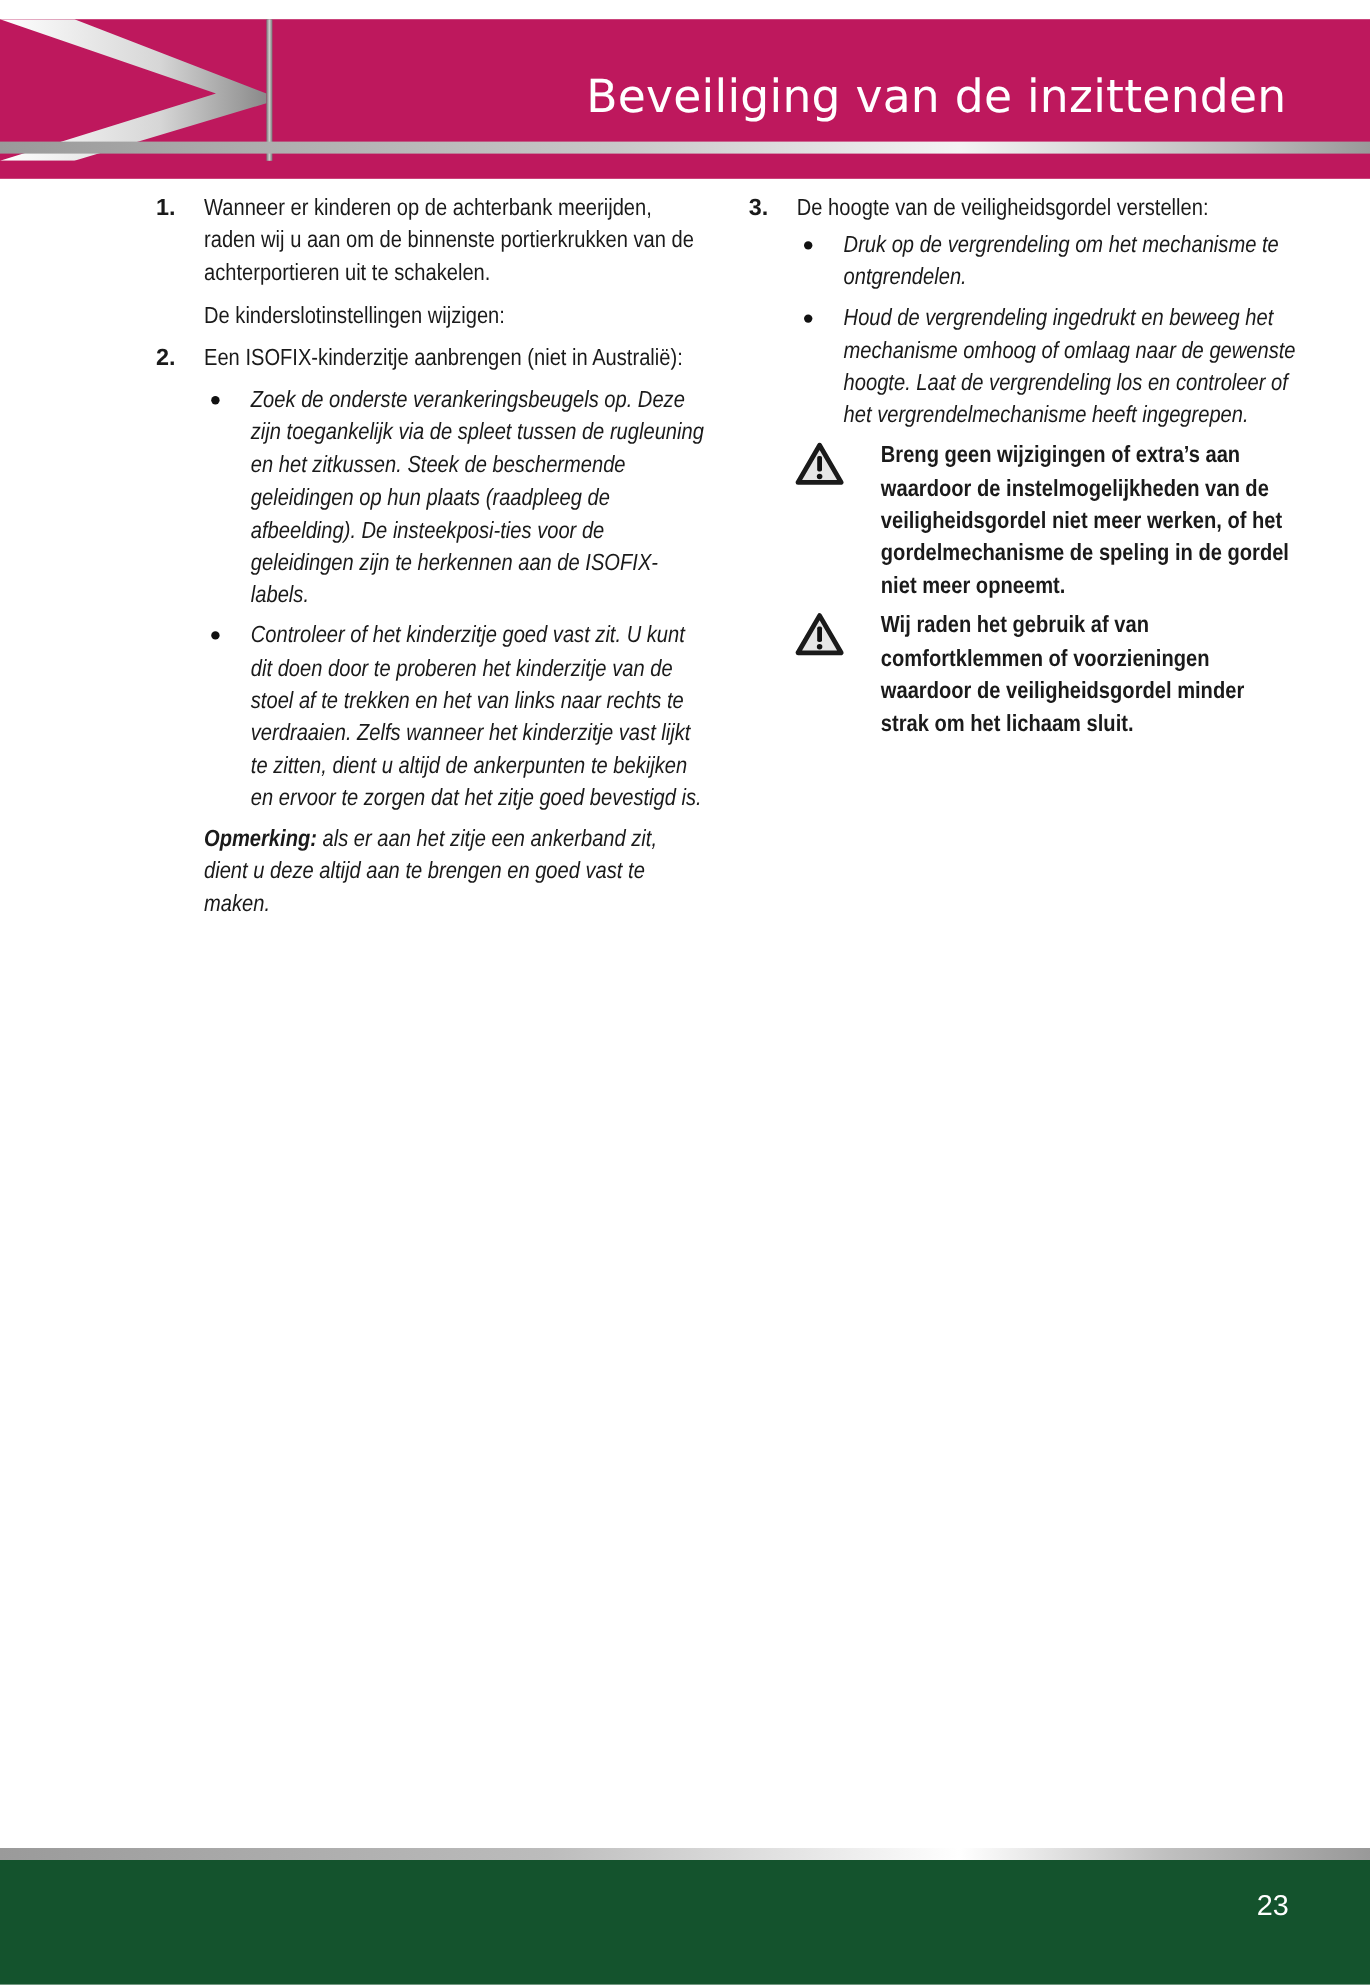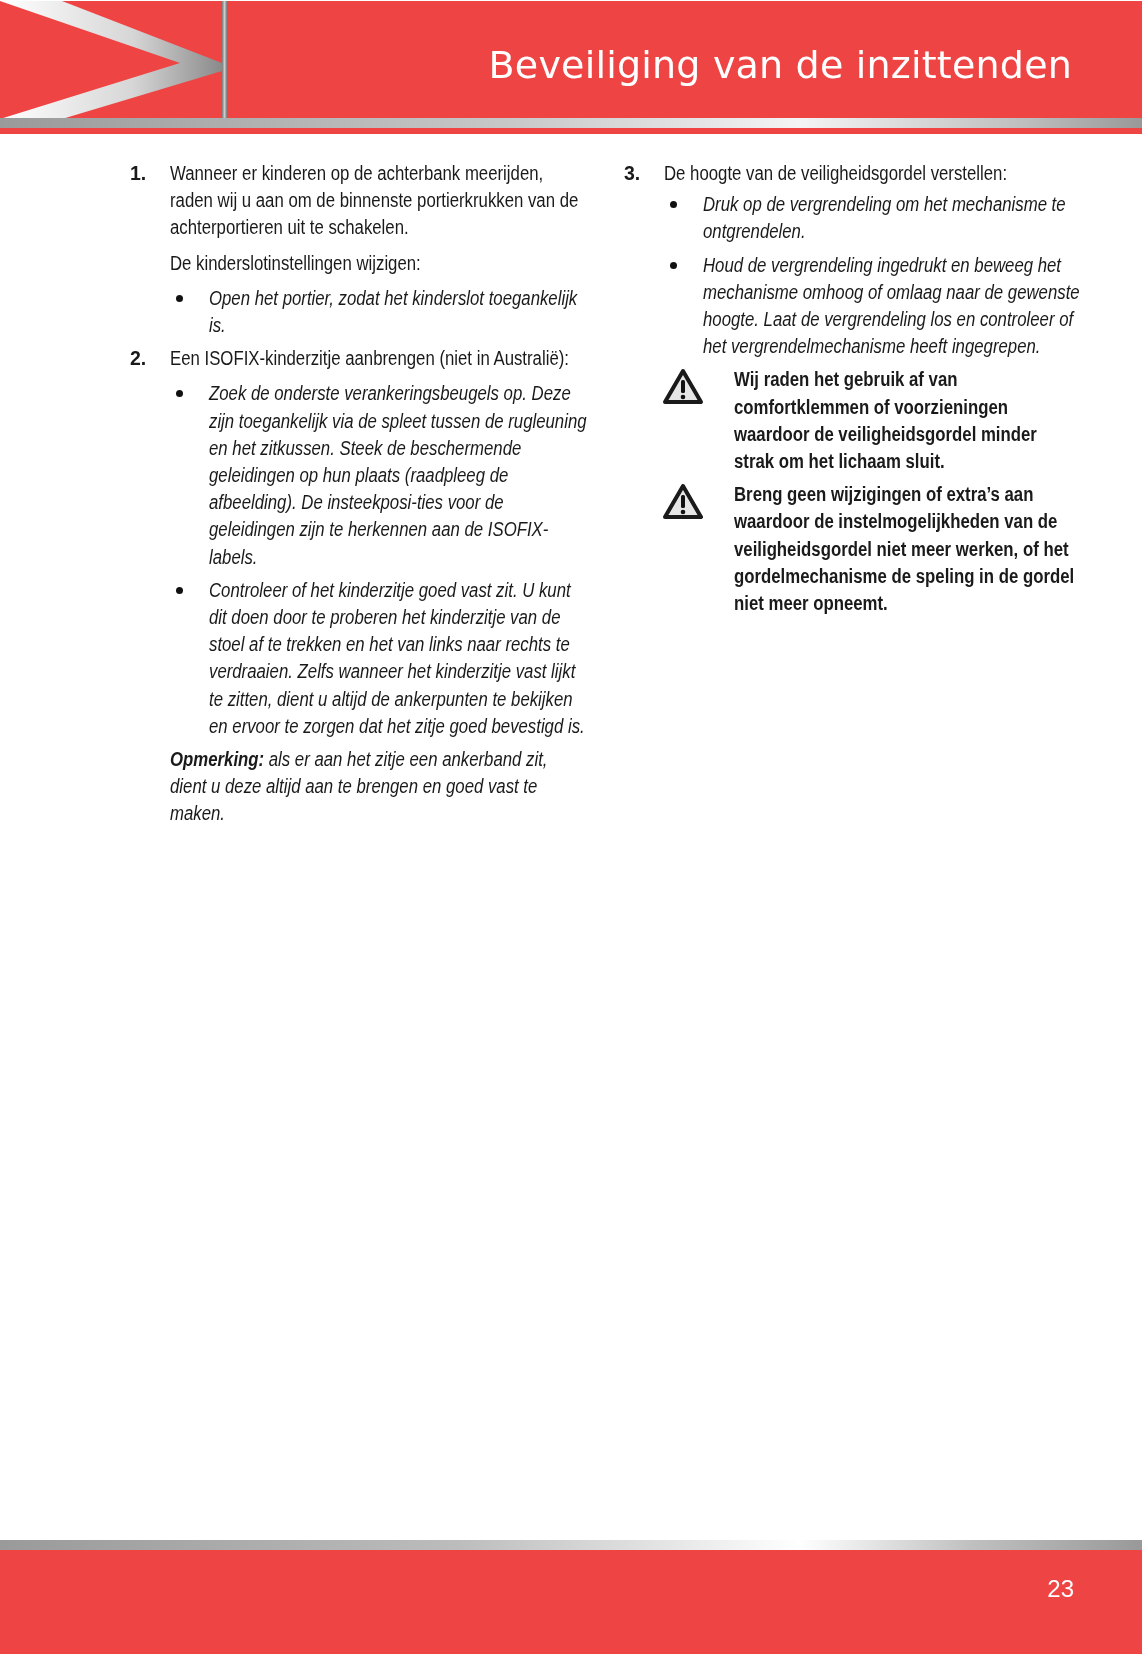--- a/index.html
+++ b/index.html
@@ -2,38 +2,38 @@
 <html><head>
 <meta charset="utf-8">
 <style>
   html, body { margin: 0; padding: 0; }
   body {
     width: 1142px; height: 1654px; position: relative; overflow: hidden;
     background: #ffffff; color: #1a1a1a;
     font-family: "Liberation Sans", sans-serif;
   }
   .header {
-    position: absolute; left: 0; top: 1px; width: 1142px; height: 133px; background: #ef4444;
+    position: absolute; left: 0; top: 16px; width: 1142px; height: 133px; background: #be185d;
   }
   .header .chevron { position: absolute; left: 0; top: 0; width: 226px; height: 118px; }
   .header .divider {
     position: absolute; left: 222px; top: 0; width: 5px; height: 118px;
     background: linear-gradient(to right, #777, #ccc, #777);
   }
   .header .title {
     position: absolute; right: 70px; top: 42px;
     color: #fff; font-family: "DejaVu Sans", sans-serif; font-size: 38px; letter-spacing: 0.2px;
     white-space: nowrap;
   }
   .footer-bar {
     position: absolute; left: 0; top: 1540px; width: 1142px; height: 10px;
     background: linear-gradient(to right, #9a9a9a 0%, #bcbcbc 40%, #ffffff 70%, #c0c0c0 85%, #999 100%);
   }
   .footer {
-    position: absolute; left: 0; top: 1550px; width: 1142px; height: 104px; background: #ef4444;
+    position: absolute; left: 0; top: 1550px; width: 1142px; height: 104px; background: #14532d;
   }
   .footer .page-num {
     position: absolute; right: 68px; top: 25px; color: #fff;
     font-family: "Liberation Sans Narrow", "Liberation Sans", sans-serif; font-size: 24px;
   }
 
   .col { position: absolute; top: 160px; font-size: 19.5px; line-height: 27.2px; }
   .col.left { left: 128px; width: 460px; }
   .col.right { left: 622px; width: 460px; }
 
@@ -74,24 +74,20 @@
   <div class="title">Beveiliging van de inzittenden</div>
 </div>
 <div class="header bar" style="position:absolute;top:118px;height:10px;background:linear-gradient(to right,#9a9a9a 0%,#c8c8c8 45%,#f4f4f4 70%,#bdbdbd 90%,#999 100%);"></div>
 
 <div class="col left">
   <div class="num-item">
     <span class="num">1.</span>
     <p class="para">Wanneer er kinderen op de achterbank meerijden, raden wij u aan om de binnenste portierkrukken van de achterportieren uit te schakelen.</p>
     <p class="para">De kinderslotinstellingen wijzigen:</p>
     <ul class="bullets">
-      <li>
-          <span class="dot"></span>
-          <span class="txt">Open het portier, zodat het kinderslot toegankelijk is.</span>
-        </li>
     </ul>
   </div>
 
   <div class="num-item" style="margin-top:2px;">
     <span class="num">2.</span>
     <p class="para">Een ISOFIX-kinderzitje aanbrengen (niet in Australië):</p>
     <ul class="bullets">
       <li>
           <span class="dot"></span>
           <span class="txt">Zoek de onderste verankeringsbeugels op. Deze zijn toegankelijk via de spleet tussen de rugleuning en het zitkussen. Steek de beschermende geleidingen op hun plaats (raadpleeg de afbeelding). De insteekposi-ties voor de geleidingen zijn te herkennen aan de ISOFIX-labels.</span>
@@ -123,29 +119,29 @@
         </li>
     </ul>
   </div>
 
   <div class="warning">
     <svg class="icon" viewBox="0 0 42 38">
       <path d="M21 3 L39 34 L3 34 Z" fill="#e6e6e6" stroke="#1a1a1a" stroke-width="4" stroke-linejoin="round"></path>
       <rect x="19" y="12" width="4" height="13" rx="1.5" fill="#111"></rect>
       <circle cx="21" cy="29" r="2.3" fill="#111"></circle>
     </svg>
-    <span class="txt">Wij raden het gebruik af van comfortklemmen of voorzieningen waardoor de veiligheidsgordel minder strak om het lichaam sluit.</span>
+    <span class="txt">Breng geen wijzigingen of extra’s aan waardoor de instelmogelijkheden van de veiligheidsgordel niet meer werken, of het gordelmechanisme de speling in de gordel niet meer opneemt.</span>
   </div>
 
   <div class="warning">
     <svg class="icon" viewBox="0 0 42 38">
       <path d="M21 3 L39 34 L3 34 Z" fill="#e6e6e6" stroke="#1a1a1a" stroke-width="4" stroke-linejoin="round"></path>
       <rect x="19" y="12" width="4" height="13" rx="1.5" fill="#111"></rect>
       <circle cx="21" cy="29" r="2.3" fill="#111"></circle>
     </svg>
-    <span class="txt">Breng geen wijzigingen of extra’s aan waardoor de instelmogelijkheden van de veiligheidsgordel niet meer werken, of het gordelmechanisme de speling in de gordel niet meer opneemt.</span>
+    <span class="txt">Wij raden het gebruik af van comfortklemmen of voorzieningen waardoor de veiligheidsgordel minder strak om het lichaam sluit.</span>
   </div>
 </div>
 
 <div class="footer-bar"></div>
 <div class="footer">
   <span class="page-num">23</span>
 </div>
 
 </body></html>

